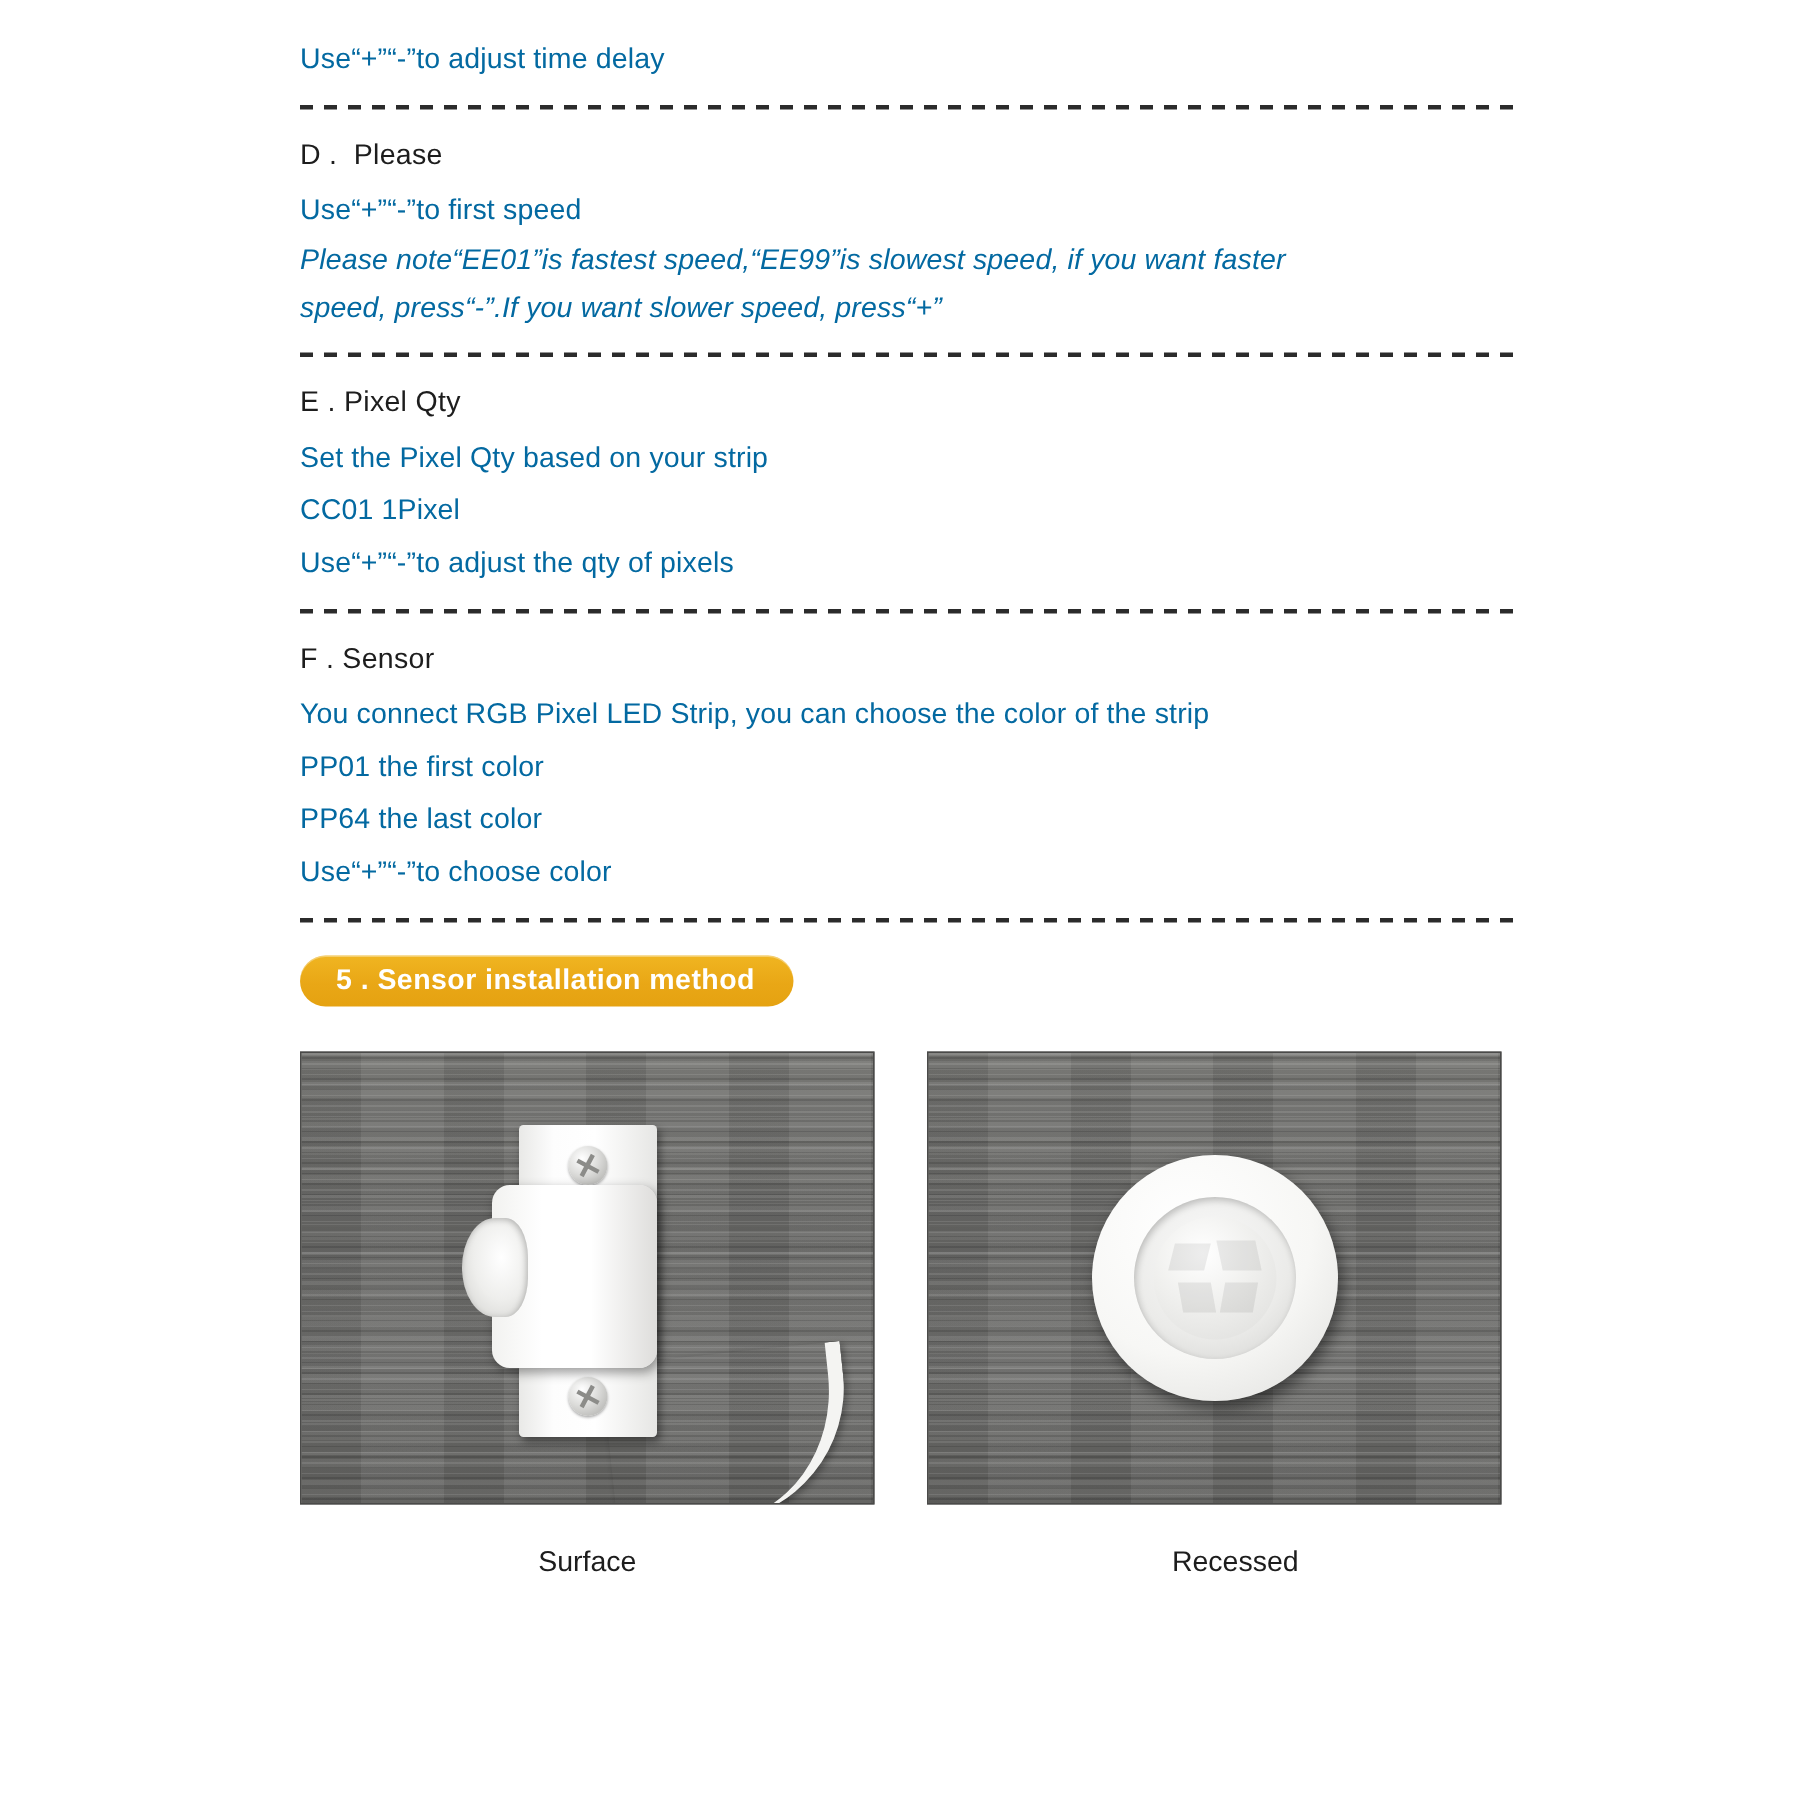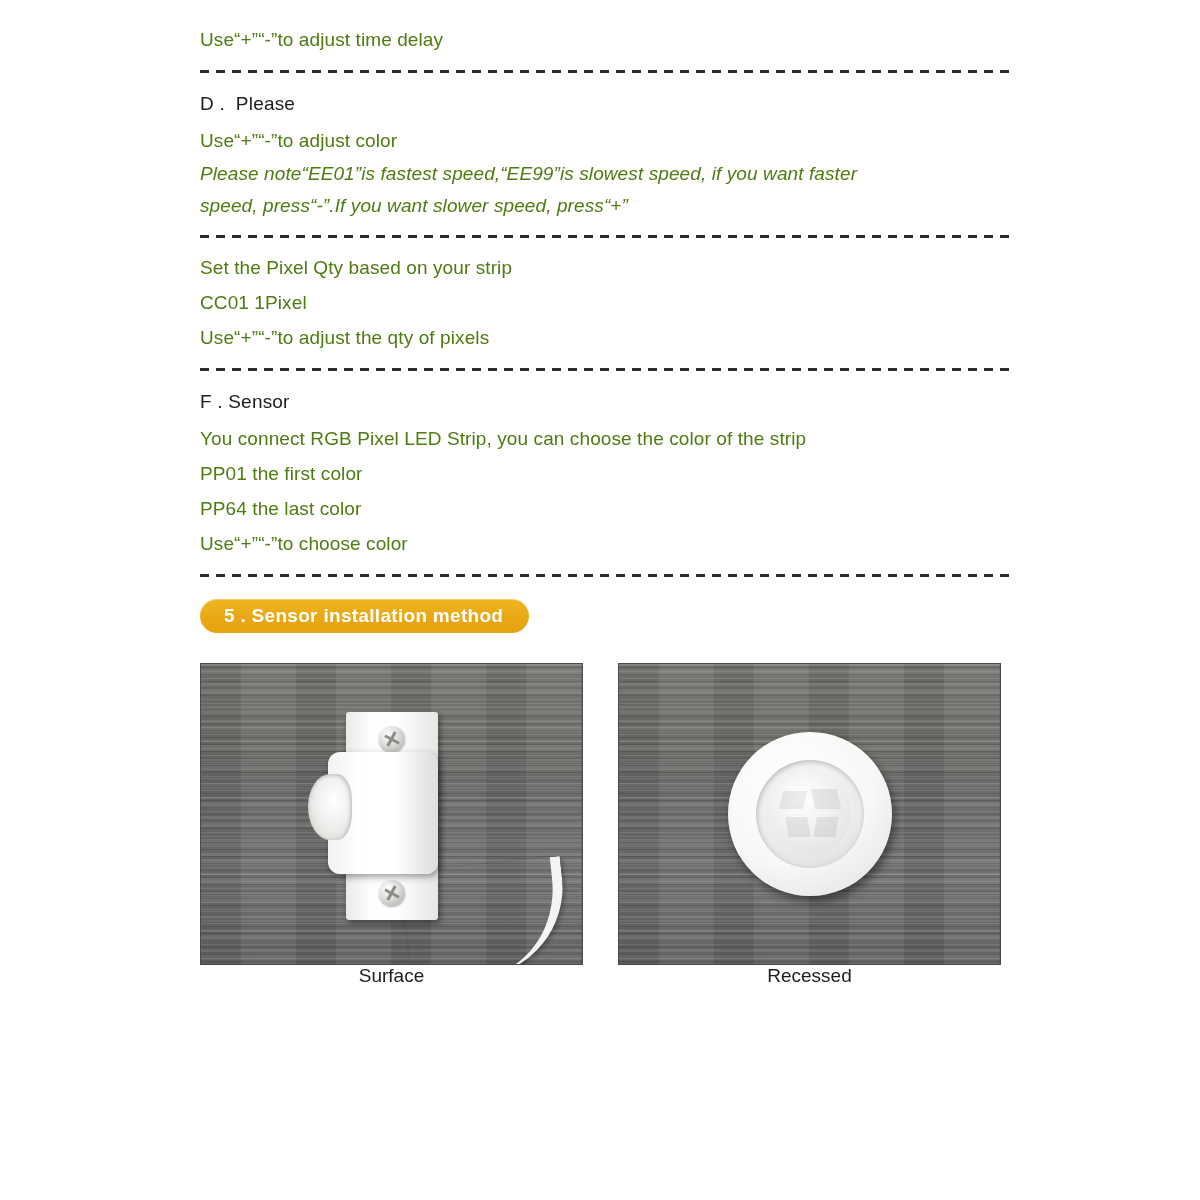--- a/index.html
+++ b/index.html
@@ -38,21 +38,21 @@
     font-size: 19px;
     line-height: 38px;
     color: #1d1d1d;
     letter-spacing: 0.2px;
     white-space: pre;
   }
 
   .bodyline {
     font-size: 19px;
     line-height: 35px;
-    color: #4d7c0f;
+    color: #0369a1;
     letter-spacing: 0.1px;
     white-space: pre-wrap;
   }
 
   .bodyline.wrap {
     line-height: 32px;
     max-width: 700px;
     font-style: italic;
   }
 
@@ -257,53 +257,54 @@
   .rc-facet.f1 { left: 12px; top: 18px; width: 24px; height: 18px; transform: skewX(-14deg); }
   .rc-facet.f2 { left: 44px; top: 16px; width: 26px; height: 20px; transform: skewX(12deg); }
   .rc-facet.f3 { left: 18px; top: 44px; width: 22px; height: 20px; transform: skewX(10deg); }
   .rc-facet.f4 { left: 46px; top: 44px; width: 22px; height: 20px; transform: skewX(-10deg); }
 
   
   .captions {
     position: relative;
     width: 812px;
     height: 40px;
-    margin-top: 0;
+    margin-top: 28px;
     text-decoration: underline;
   }
   .caption {
     position: absolute;
     top: 0;
     width: 383px;
     text-align: center;
     font-size: 19px;
     color: #1d1d1d;
   }
   .caption.left  { left: 0px; }
-  .caption.right { left: 418px; }
+  .caption.right { left: 432px; }
 </style>
 </head>
 <body>
 
 <div class="page">
   <div class="content">
 
     <div class="section">
       <div class="bodyline">Use“+”“-”to adjust time delay</div>
     </div>
     <div class="divider"></div>
 
     <div class="section">
       <div class="heading">D .  Please</div>
-      <div class="bodyline">Use“+”“-”to adjust color</div>
+      <div class="bodyline">Use“+”“-”to first speed</div>
       <div class="bodyline wrap">Please note“EE01”is fastest speed,“EE99”is slowest speed, if you want faster speed, press“-”.If you want slower speed, press“+”</div>
     </div>
     <div class="divider"></div>
 
     <div class="section">
+      <div class="heading">E . Pixel Qty</div>
       <div class="bodyline">Set the Pixel Qty based on your strip</div>
       <div class="bodyline">CC01 1Pixel</div>
       <div class="bodyline">Use“+”“-”to adjust the qty of pixels</div>
     </div>
     <div class="divider"></div>
 
     <div class="section">
       <div class="heading">F . Sensor</div>
       <div class="bodyline">You connect RGB Pixel LED Strip, you can choose the color of the strip</div>
       <div class="bodyline">PP01 the first color</div>

